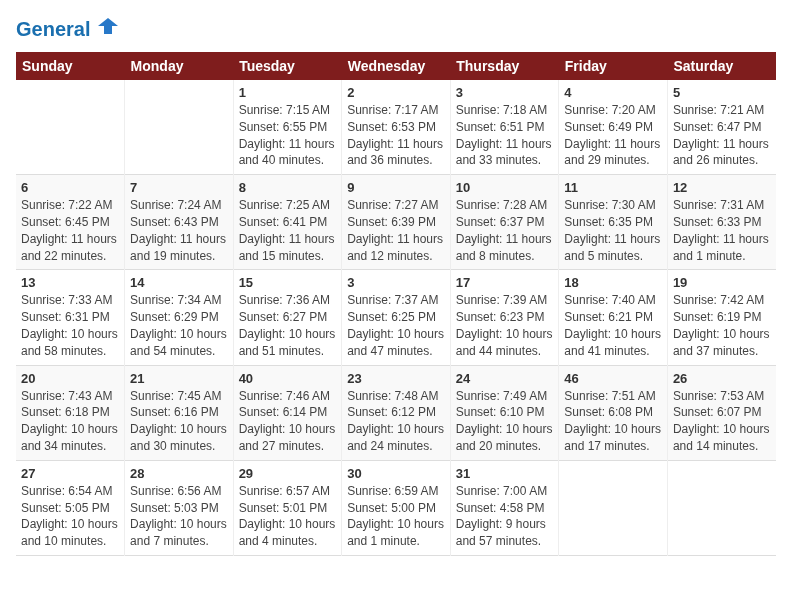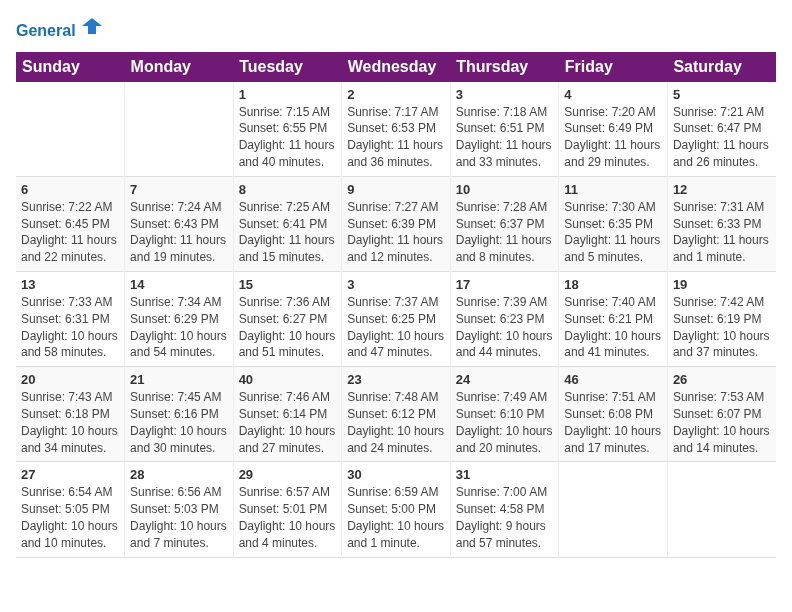--- a/index.html
+++ b/index.html
@@ -14,21 +14,21 @@
       display: flex;
       justify-content: space-between;
       align-items: flex-start;
       margin-bottom: 12px;
     }
     .logo {
       display: flex;
       align-items: center;
     }
     .logo-text {
-      font-size: 16px;
+      font-size: 20px;
       font-weight: bold;
       color: #333;
       line-height: 1.1;
     }
     .logo-text span {
       color: #1a6faf;
     }
     .logo-icon {
       width: 20px;
       height: 20px;
@@ -45,25 +45,25 @@
     .location {
       font-size: 14px;
       color: #555;
     }
     table {
       width: 100%;
       border-collapse: collapse;
       font-size: 11px;
     }
     thead tr th {
-      background-color: #701a75;
+      background-color: #7f1d1d;
       color: #fff;
       text-align: left;
       padding: 6px 6px;
-      font-size: 16px;
+      font-size: 14px;
       font-weight: bold;
       margin-left: 24px;
     }
     tbody tr {
       border-bottom: 1px solid #ddd;
     }
     tbody td {
       vertical-align: top;
       padding: 5px 5px;
       border-right: 1px solid #eee;

